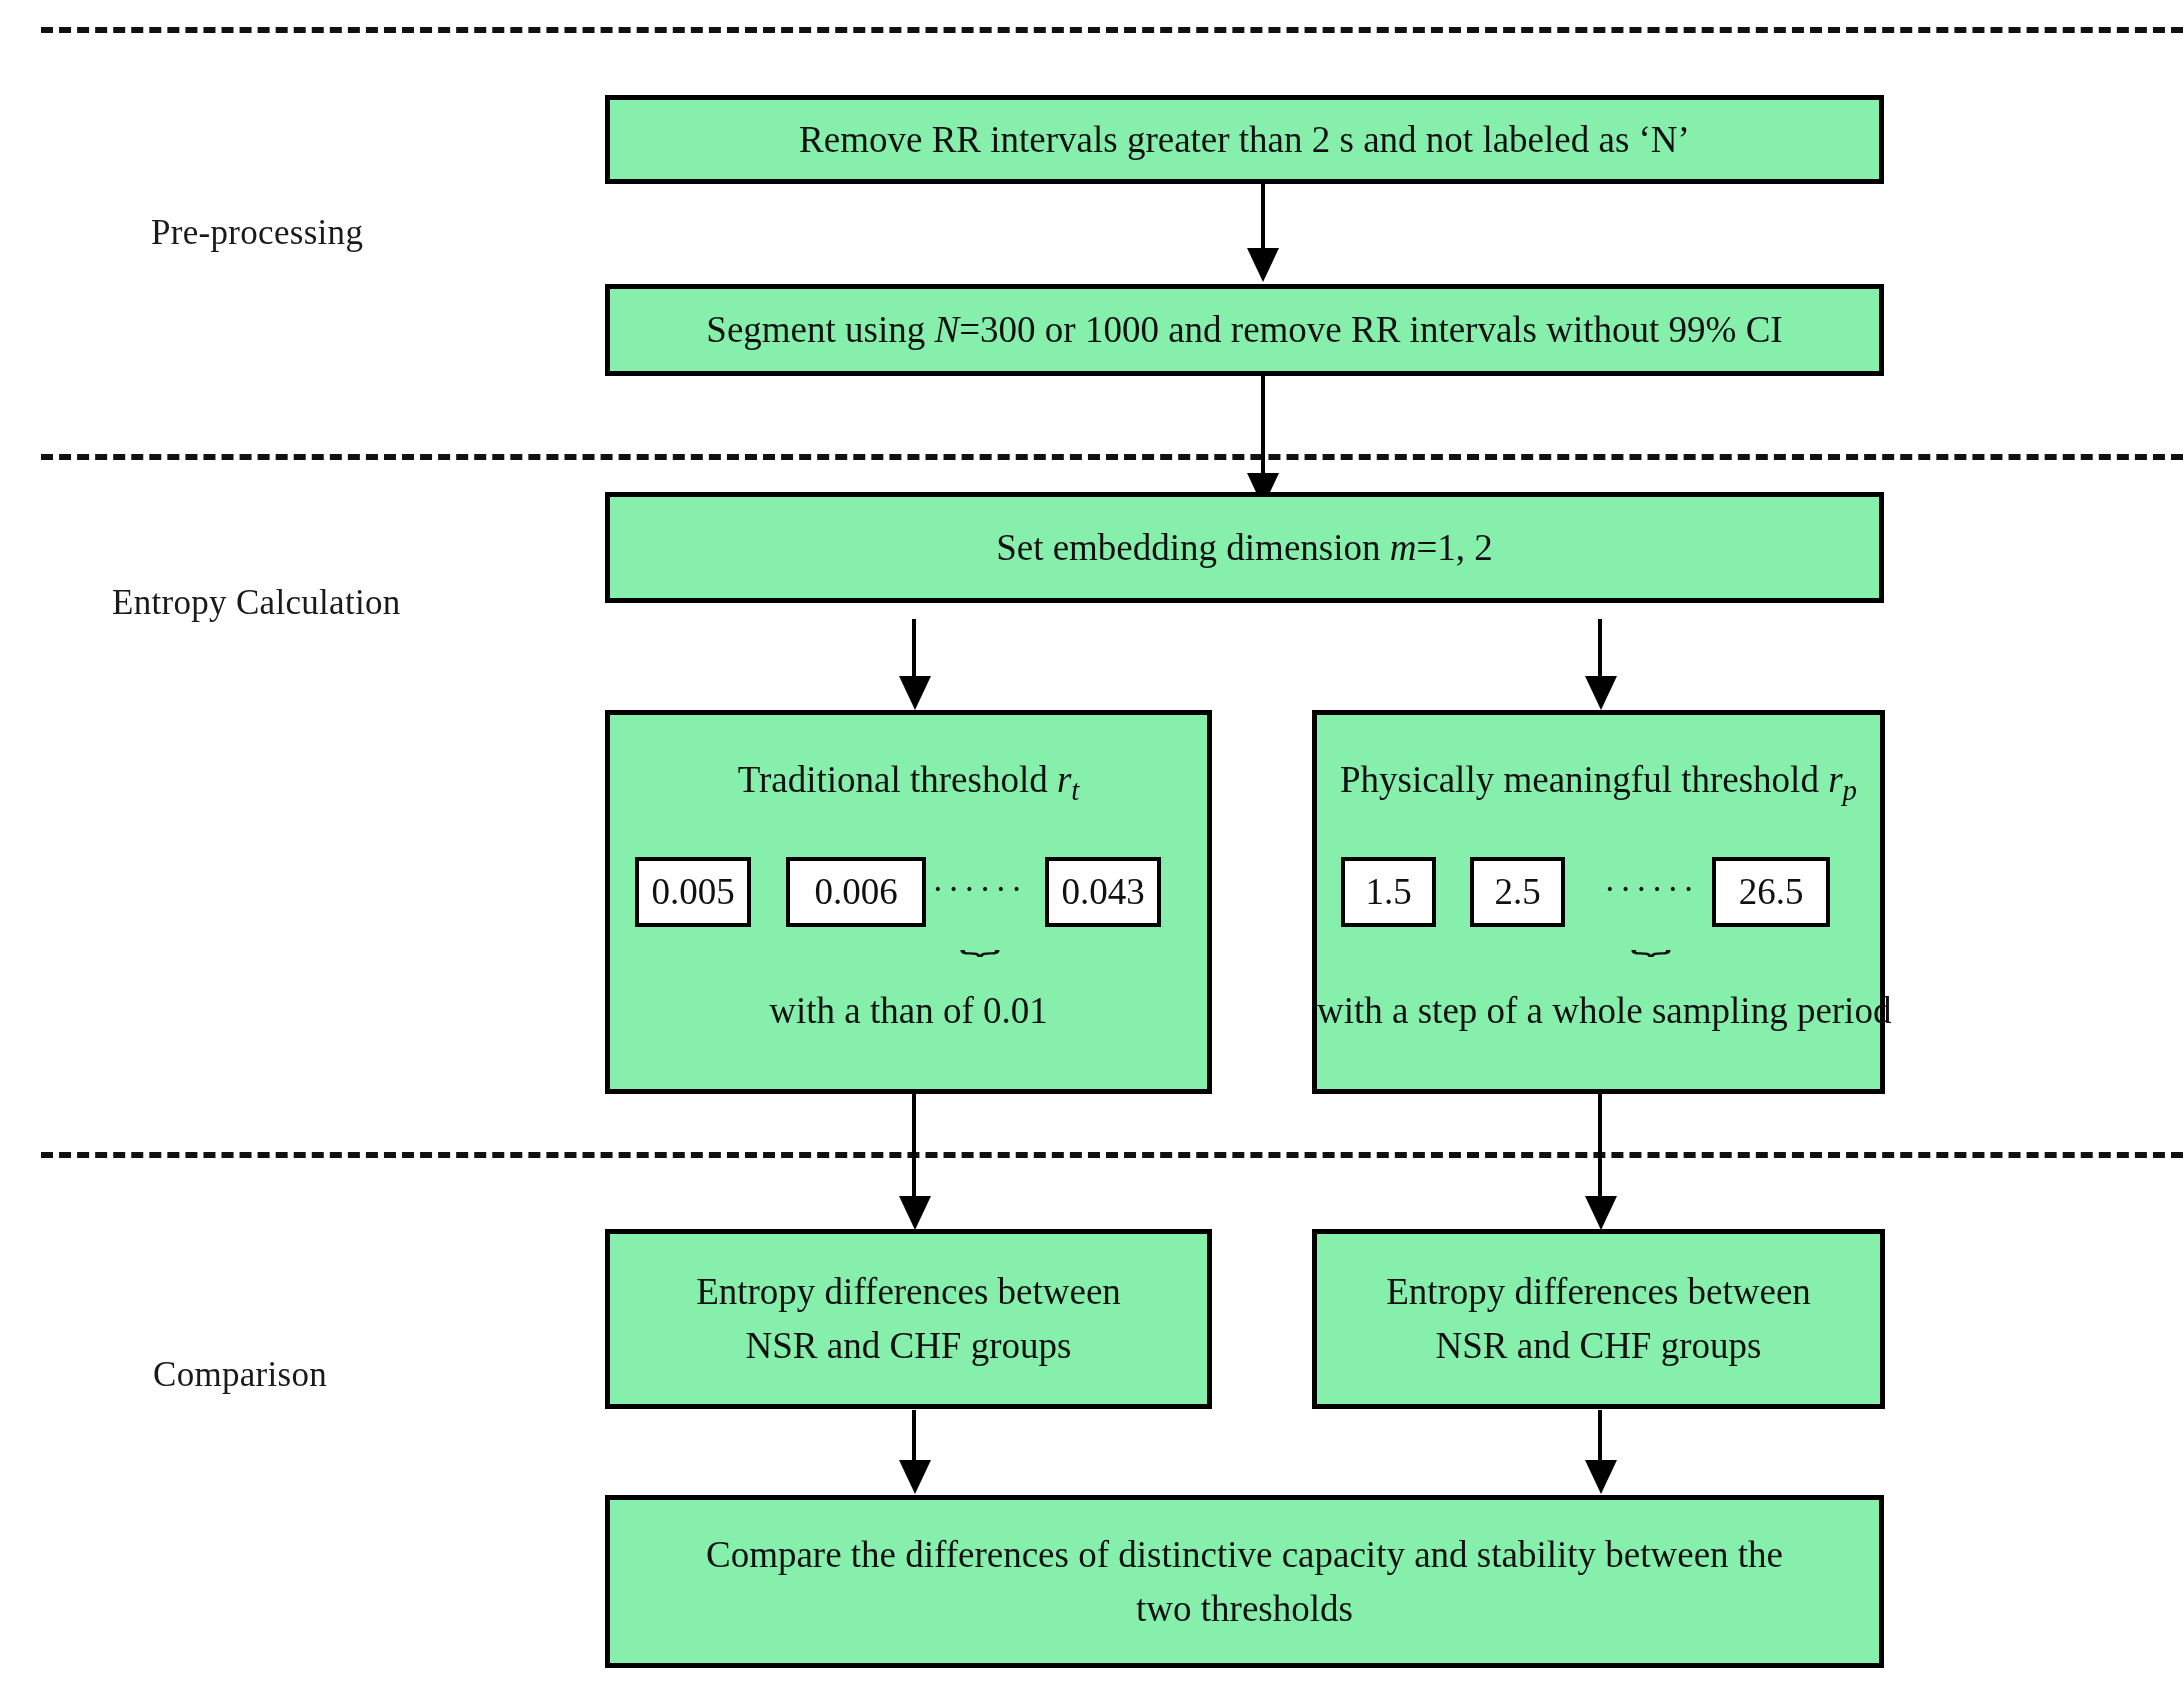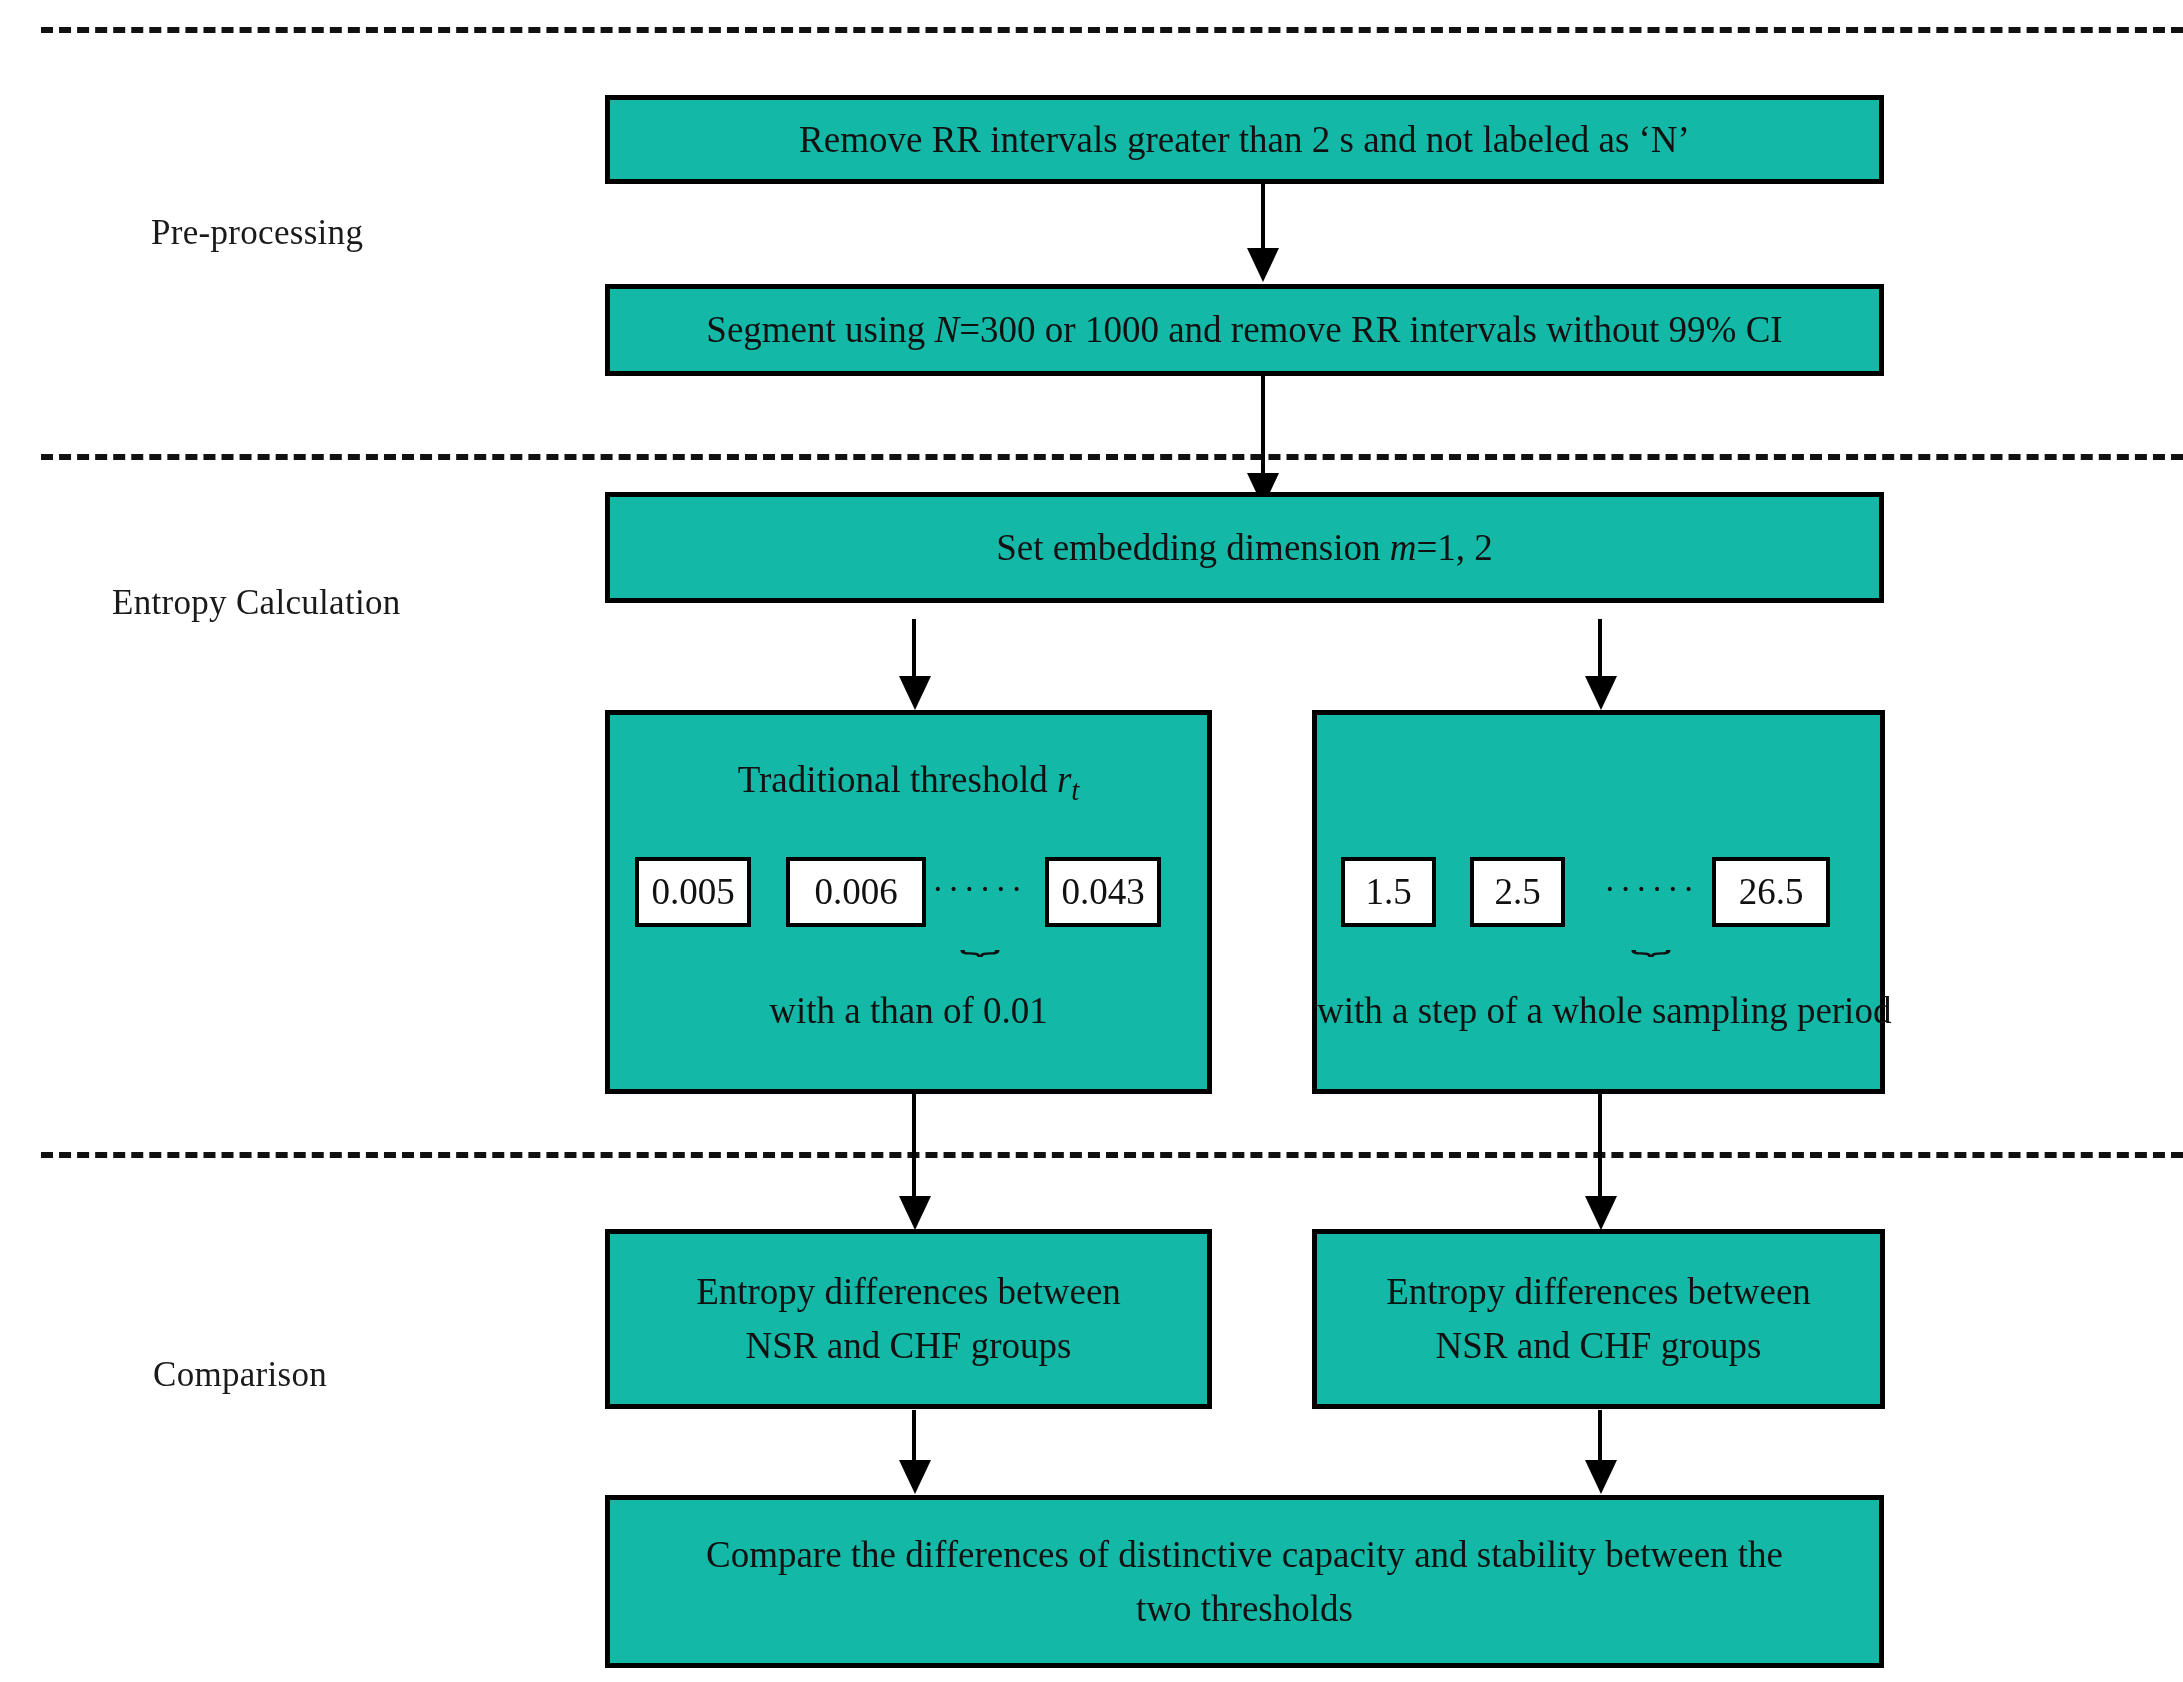--- a/index.html
+++ b/index.html
@@ -35,21 +35,21 @@
     letter-spacing: 0.3px;
     white-space: nowrap;
     color: #1a1a1a;
   }
 
   
   .box {
     position: absolute;
     box-sizing: border-box;
     border: 5.3px solid #000000;
-    background: #14b8a6;
+    background: #86efac;
     display: flex;
     align-items: center;
     justify-content: center;
     text-align: center;
     font-size: 37px;
     line-height: 1.45;
     padding: 0 16.6px;
     color: #111111;
   }
   .box.block {
@@ -171,20 +171,23 @@
     <div class="chip" style="left:25px; top:142px; width:116px; height:70px;">0.005</div>
     <div class="chip" style="left:176px; top:142px; width:140px; height:70px;">0.006</div>
     <div class="ellipsis" style="left:322px; top:150px;">······</div>
     <div class="brace" style="left:314px; top:208px; width:112px; text-align:center;">⏟</div>
     <div class="chip" style="left:435px; top:142px; width:116px; height:70px;">0.043</div>
 
     <div class="group-note" style="top:269px;">with a than of 0.01</div>
   </div>
 
   <div class="box block" style="left:1312px; top:710px; width:573px; height:384px;">
+    <div class="group-title" style="top:38px;">
+      <span>Physically meaningful threshold </span><em class="it">r</em><span class="sub">p</span>
+    </div>
 
     <div class="chip" style="left:24px; top:142px; width:95px; height:70px;">1.5</div>
     <div class="chip" style="left:153px; top:142px; width:95px; height:70px;">2.5</div>
     <div class="ellipsis" style="left:287px; top:150px;">······</div>
     <div class="brace" style="left:278px; top:208px; width:112px; text-align:center;">⏟</div>
     <div class="chip" style="left:395px; top:142px; width:118px; height:70px;">26.5</div>
 
     <div class="group-note" style="top:269px;">with a step of a whole sampling period</div>
   </div>
 

